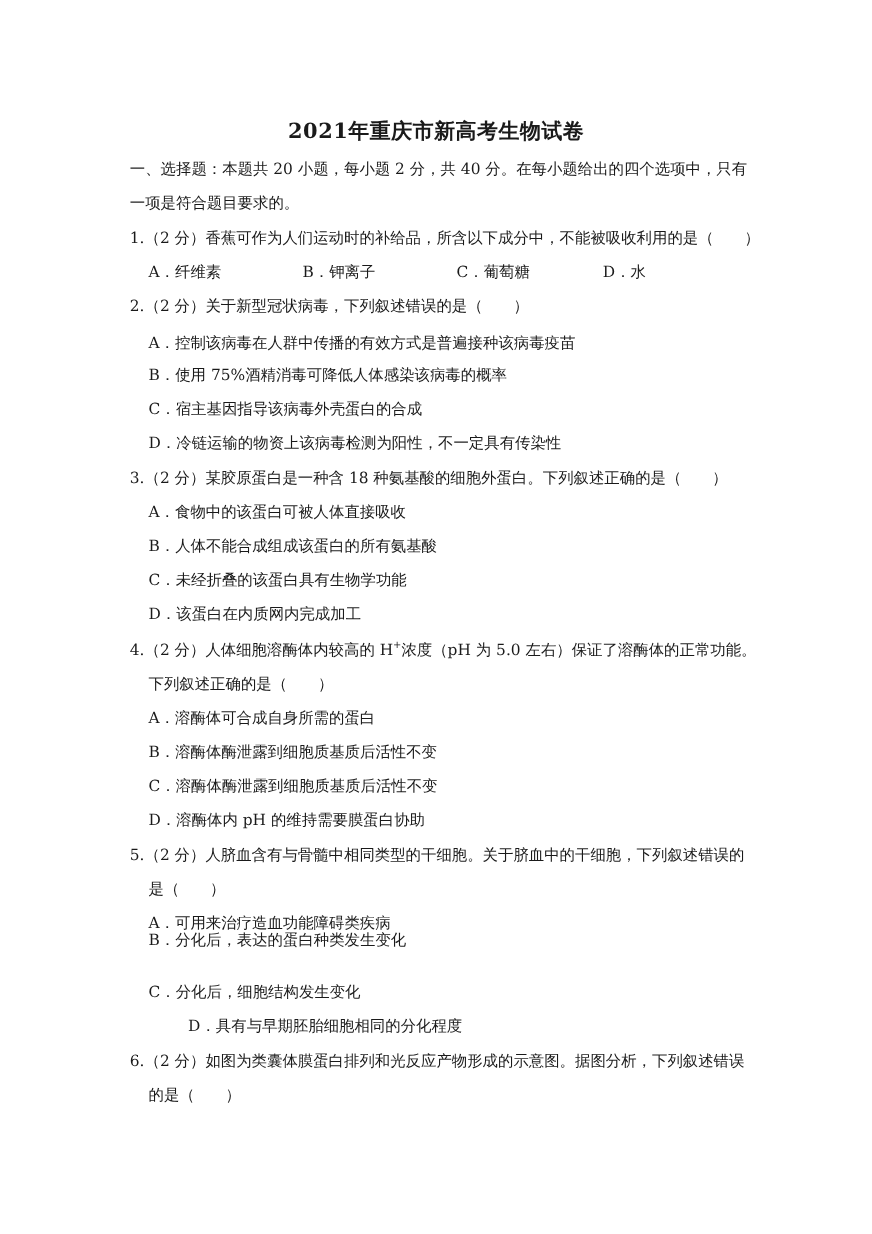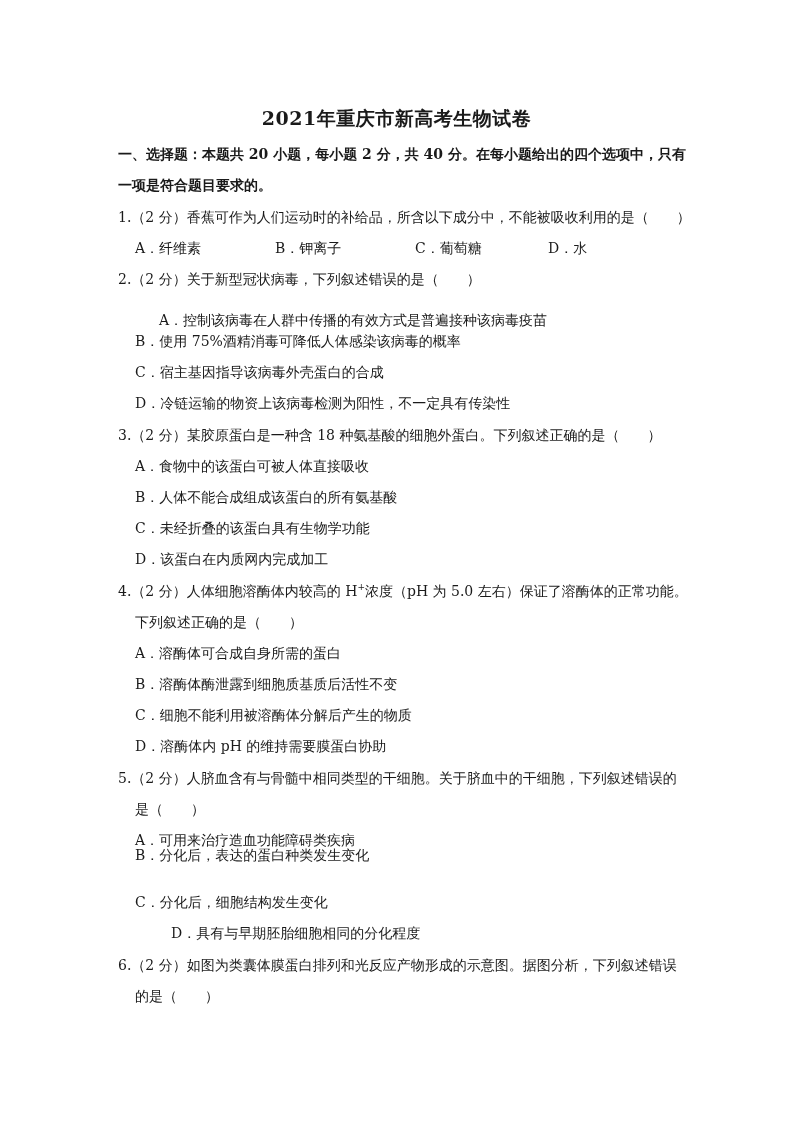--- a/index.html
+++ b/index.html
@@ -2,21 +2,21 @@
 <html><head>
 <meta charset="utf-8">
 <style>
   html, body { margin: 0; padding: 0; background: #ffffff; }
   body { width: 793px; height: 1122px; position: relative; overflow: hidden;
          font-family: "DejaVu Serif", "Liberation Serif", serif; color: #1a1a1a; }
   .page { position: absolute; left: 0; top: 0; width: 793px; height: 1078px; }
   .title { position: absolute; top: 106px; left: 0; width: 793px; text-align: center;
            font-size: 19px; font-weight: bold; letter-spacing: 0.5px; }
   .line { position: absolute; font-size: 14px; line-height: 18px; white-space: nowrap; }
-  .bold { font-weight: bold; }
+  .bold { font-weight: normal; }
   .q { left: 118px; }
   .cont { left: 135px; }
   .opt { left: 135px; }
   .opts-row { position: absolute; left: 135px; font-size: 14px; line-height: 18px; display: flex; }
   .opts-row span { display: inline-block; }
   .opts-row .o1 { width: 140px; }
   .opts-row .o2 { width: 140px; }
   .opts-row .o3 { width: 133px; }
   sup { font-size: 9px; vertical-align: super; line-height: 0; }
 </style>
@@ -32,38 +32,38 @@
 
   <div class="line q" style="top:208px;">1.（2 分）香蕉可作为人们运动时的补给品，所含以下成分中，不能被吸收利用的是（　　）</div>
   <div class="opts-row" style="top:239px;">
     <span class="o1">A．纤维素</span>
     <span class="o2">B．钾离子</span>
     <span class="o3">C．葡萄糖</span>
     <span>D．水</span>
   </div>
 
   <div class="line q" style="top:270px;">2.（2 分）关于新型冠状病毒，下列叙述错误的是（　　）</div>
-  <div class="line opt" style="top:311px;margin-left:24px;">A．控制该病毒在人群中传播的有效方式是普遍接种该病毒疫苗</div>
+  <div class="line opt" style="top:303px;">A．控制该病毒在人群中传播的有效方式是普遍接种该病毒疫苗</div>
   <div class="line opt" style="top:332px;">B．使用 75%酒精消毒可降低人体感染该病毒的概率</div>
   <div class="line opt" style="top:363px;">C．宿主基因指导该病毒外壳蛋白的合成</div>
   <div class="line opt" style="top:394px;">D．冷链运输的物资上该病毒检测为阳性，不一定具有传染性</div>
 
   <div class="line q" style="top:426px;">3.（2 分）某胶原蛋白是一种含 18 种氨基酸的细胞外蛋白。下列叙述正确的是（　　）</div>
   <div class="line opt" style="top:457px;">A．食物中的该蛋白可被人体直接吸收</div>
   <div class="line opt" style="top:488px;">B．人体不能合成组成该蛋白的所有氨基酸</div>
   <div class="line opt" style="top:519px;">C．未经折叠的该蛋白具有生物学功能</div>
   <div class="line opt" style="top:550px;">D．该蛋白在内质网内完成加工</div>
 
   <div class="line q" style="top:582px;">
     <span>4.（2 分）人体细胞溶酶体内较高的 H</span><sup>+</sup><span>浓度（pH 为 5.0 左右）保证了溶酶体的正常功能。</span>
   </div>
   <div class="line cont" style="top:613px;">下列叙述正确的是（　　）</div>
   <div class="line opt" style="top:644px;">A．溶酶体可合成自身所需的蛋白</div>
   <div class="line opt" style="top:675px;">B．溶酶体酶泄露到细胞质基质后活性不变</div>
-  <div class="line opt" style="top:706px;">C．细胞不能利用被溶酶体分解后产生的物质</div>
+  <div class="line opt" style="top:706px;">C．溶酶体酶泄露到细胞质基质后活性不变</div>
   <div class="line opt" style="top:737px;">D．溶酶体内 pH 的维持需要膜蛋白协助</div>
 
   <div class="line q" style="top:769px;">5.（2 分）人脐血含有与骨髓中相同类型的干细胞。关于脐血中的干细胞，下列叙述错误的</div>
   <div class="line cont" style="top:800px;">是（　　）</div>
   <div class="line opt" style="top:831px;">A．可用来治疗造血功能障碍类疾病</div>
   <div class="line opt" style="top:846px;">B．分化后，表达的蛋白种类发生变化</div>
   <div class="line opt" style="top:893px;">C．分化后，细胞结构发生变化</div>
   <div class="line opt" style="top:924px;margin-left:36px;">D．具有与早期胚胎细胞相同的分化程度</div>
 
   <div class="line q" style="top:956px;">6.（2 分）如图为类囊体膜蛋白排列和光反应产物形成的示意图。据图分析，下列叙述错误</div>

